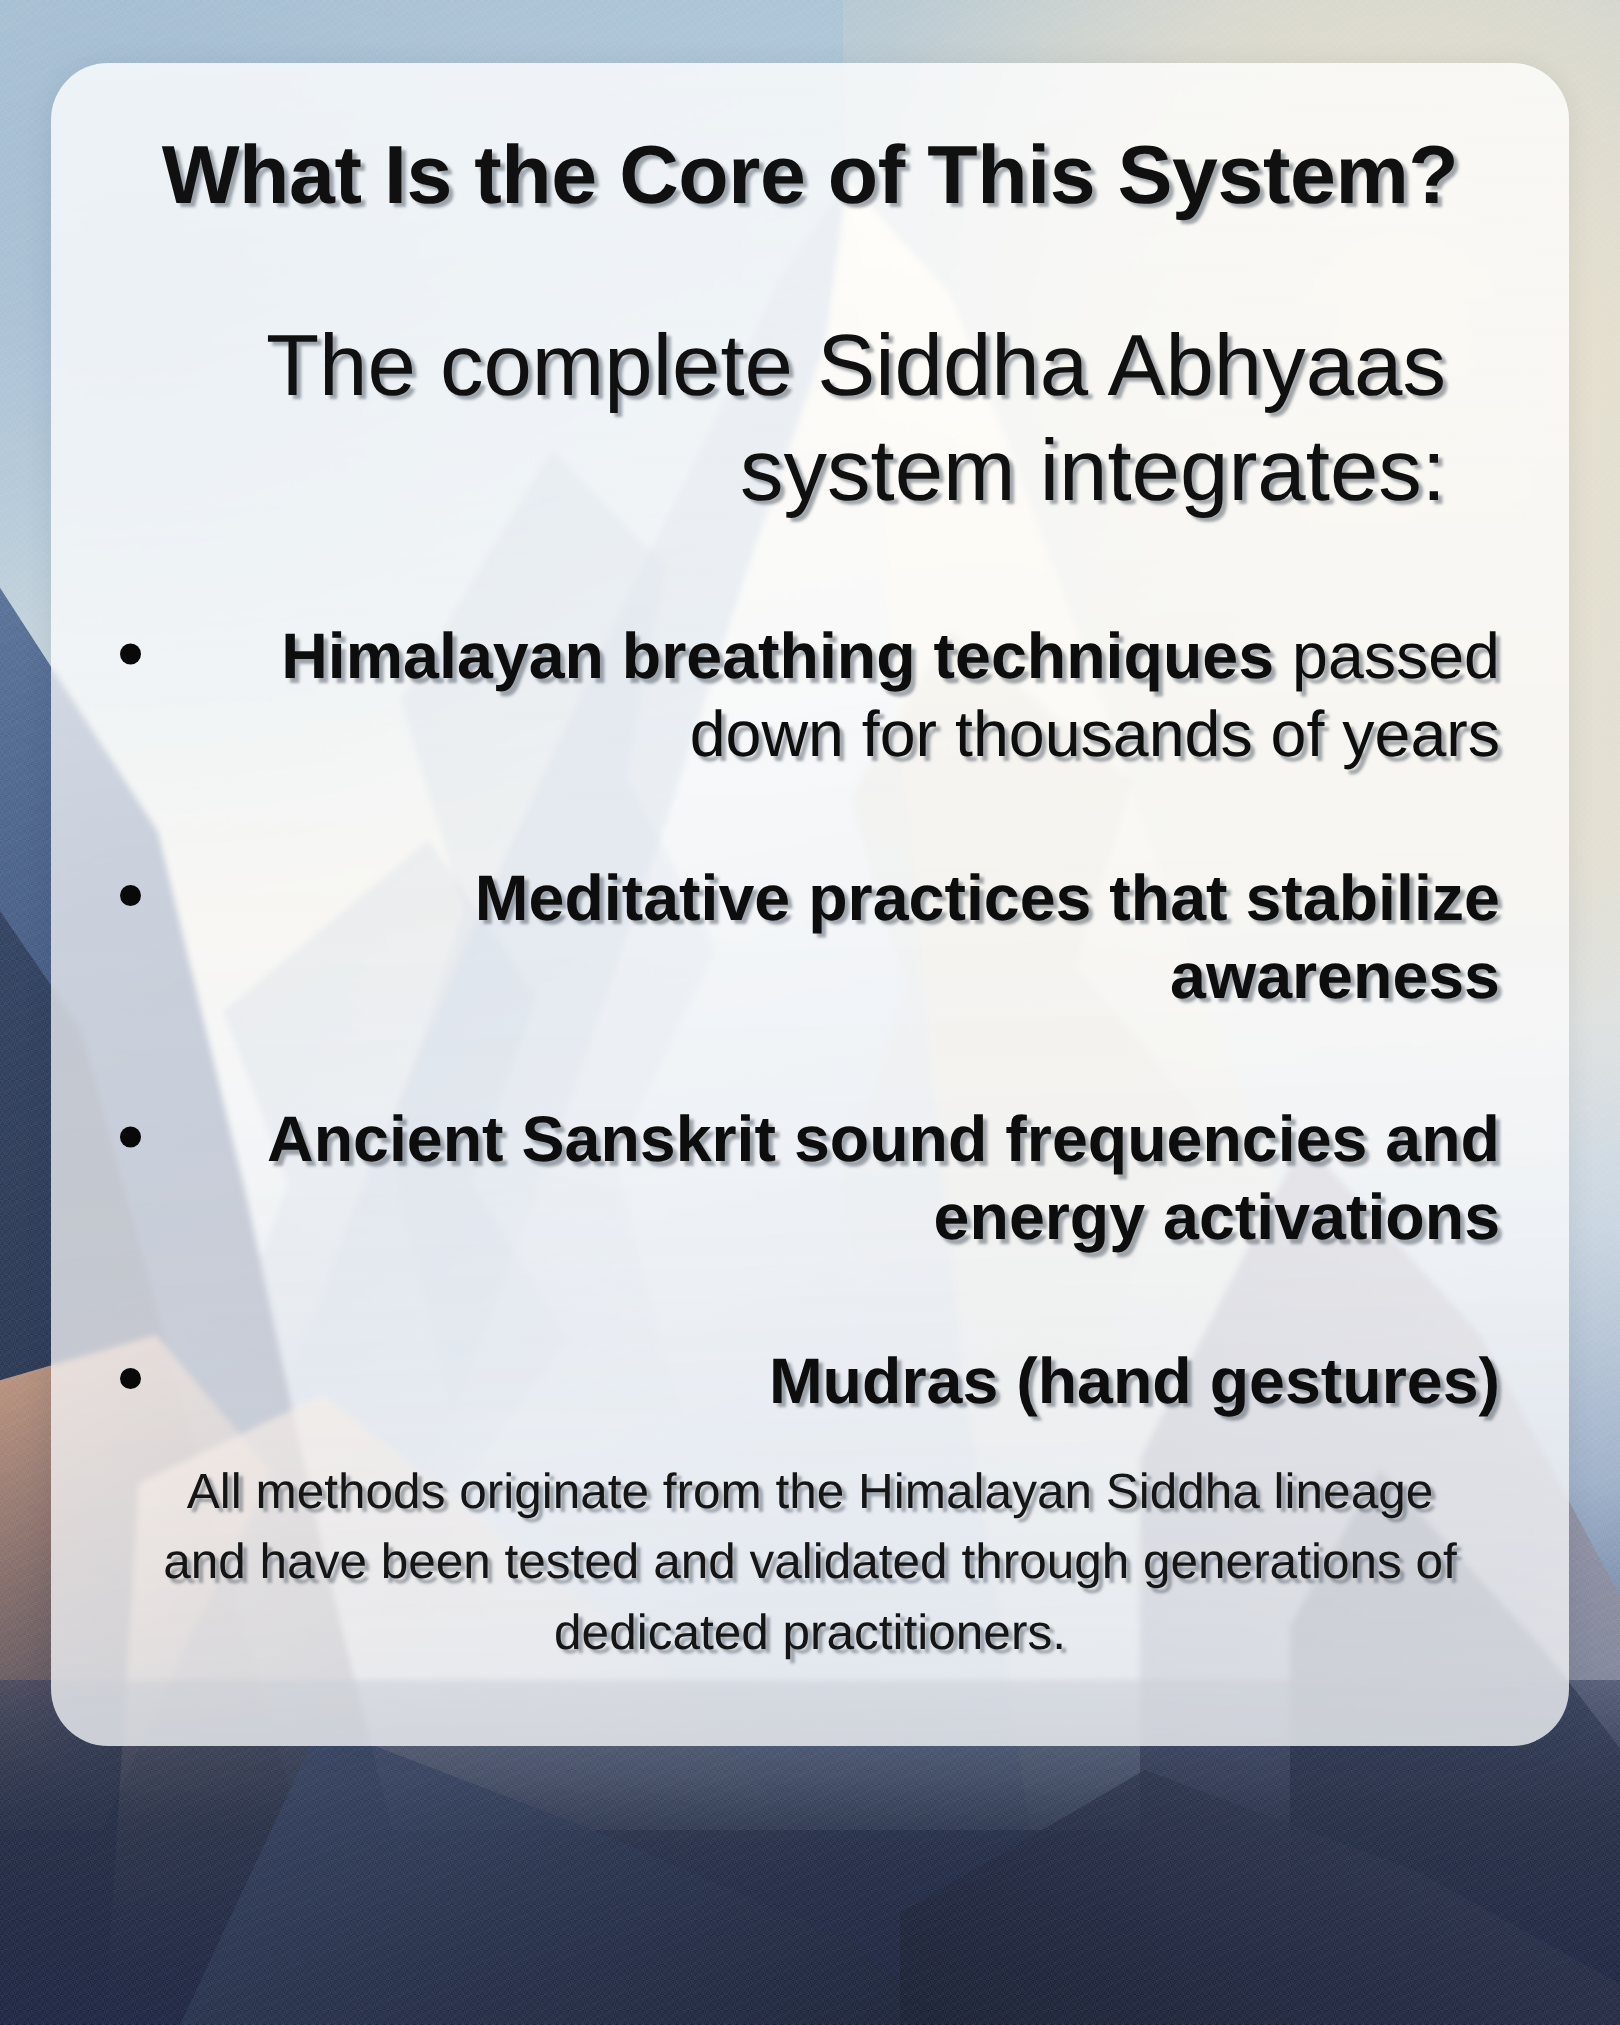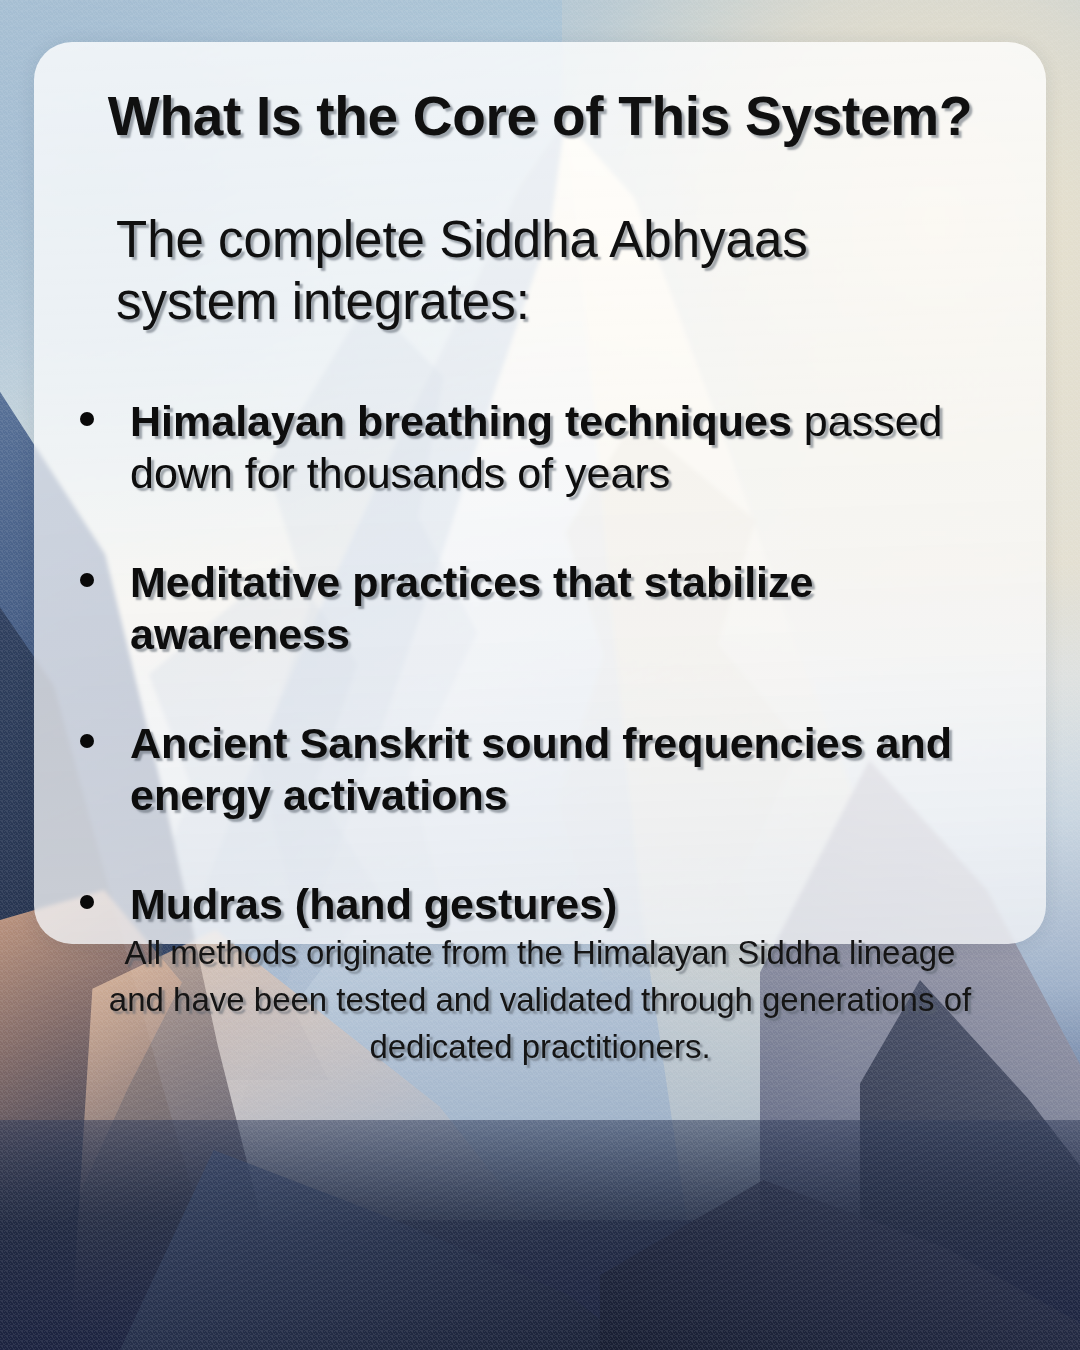--- a/index.html
+++ b/index.html
@@ -259,21 +259,21 @@
         rgba(255,255,255,0.5) 0deg 1deg, rgba(0,0,0,0) 1deg 3deg);
     background-size: 5px 5px;
   }
 
   
   #card {
     position: absolute;
     left: 34px;
     top: 42px;
     width: 1012px;
-    height: 902px;
+    height: 1122px;
     border-radius: 38px;
     background: linear-gradient(178deg,
       rgba(255,255,255,0.80) 0%,
       rgba(255,255,255,0.76) 22%,
       rgba(255,255,255,0.70) 46%,
       rgba(252,252,253,0.72) 68%,
       rgba(247,248,250,0.76) 86%,
       rgba(242,244,247,0.80) 100%);
     backdrop-filter: blur(2px);
     box-shadow: 0 2px 18px rgba(30,45,70,0.10);
@@ -292,38 +292,38 @@
     font-size: 55px;
     font-weight: 700;
     line-height: 1.1;
     text-align: center;
     color: #101010;
     letter-spacing: -0.3px;
     margin: 0 0 4px 0;
   }
 
   #intro {
-    font-size: 51px;
+    font-size: 58px;
     font-weight: 400;
     line-height: 1.22;
-    text-align: left;
+    text-align: right;
     color: #101010;
     margin: 58px 52px 0 52px;
   }
 
   #bullet-list {
     list-style: none;
     margin: 62px 0 0 0;
     padding: 0;
   }
   .bullet-item {
     position: relative;
     margin: 0 0 56px 0;
     padding: 0 16px 0 66px;
-    text-align: left;
+    text-align: right;
     font-size: 43px;
     line-height: 1.22;
     color: #0d0d0d;
   }
   .bullet-item:last-child {
     margin-bottom: 0;
   }
   .bullet-dot {
     position: absolute;
     left: 16px;

